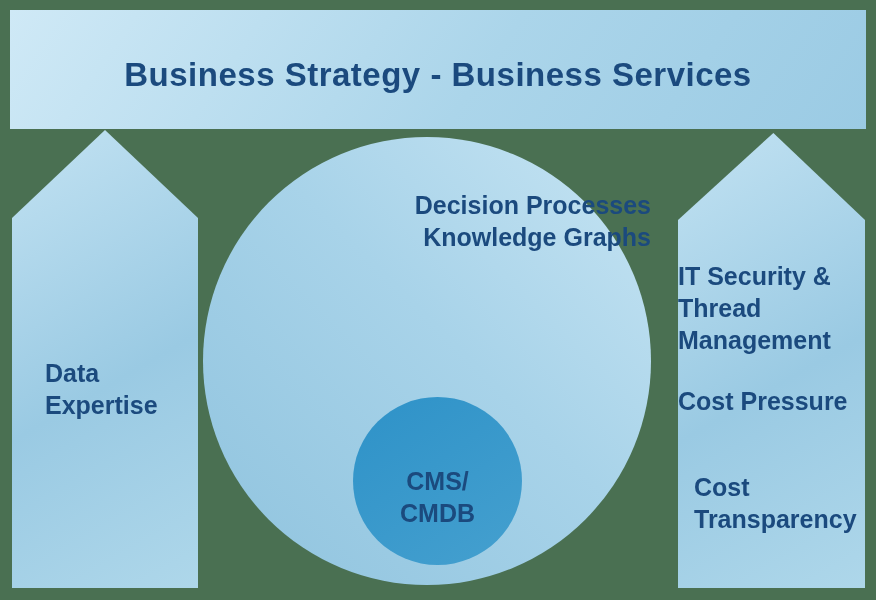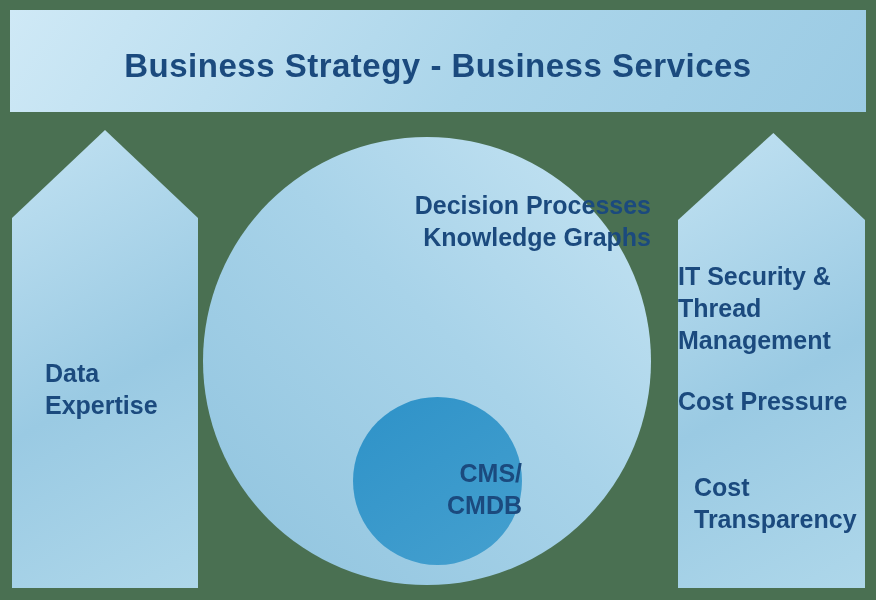--- a/index.html
+++ b/index.html
@@ -12,21 +12,21 @@
   }
   html,body{margin:0;padding:0;}
   body{
     width:876px;height:600px;overflow:hidden;
     background:var(--background);
     font-family:"Liberation Sans","DejaVu Sans",sans-serif;
   }
   .canvas{position:relative;width:876px;height:600px;}
 
   .banner{
-    position:absolute;left:10px;top:10px;width:856px;height:102px;
+    position:absolute;left:10px;top:10px;width:856px;height:119px;
     background:linear-gradient(125deg,var(--banner-from) 0%,#abd5ea 55%,var(--banner-to) 100%);
     display:flex;align-items:center;justify-content:center;
   }
   .title{
     padding-top:10px;
     font-size:33px;font-weight:700;color:var(--text);letter-spacing:.5px;
   }
 
   .arrow{
     position:absolute;
@@ -63,21 +63,21 @@
     left:353px;top:397px;width:169px;height:168px;
     background:linear-gradient(145deg,var(--inner-from) 0%,var(--inner-to) 100%);
   }
   .circle-label{
     position:absolute;left:0;width:100%;
     text-align:center;font-weight:700;color:var(--text);
     font-size:25px;line-height:32px;
   }
   .circle.outer .circle-label{top:52px;padding-left:9px;box-sizing:border-box;text-align:right;}
   .circle.middle .circle-label{top:32px;padding-left:7px;box-sizing:border-box;}
-  .circle.inner .circle-label{top:60px;text-align:right;}
+  .circle.inner .circle-label{top:68px;}
 </style>
 </head>
 <body>
 
 <div class="canvas">
 
   <div class="banner">
     <div class="title">Business Strategy - Business Services</div>
   </div>
 

